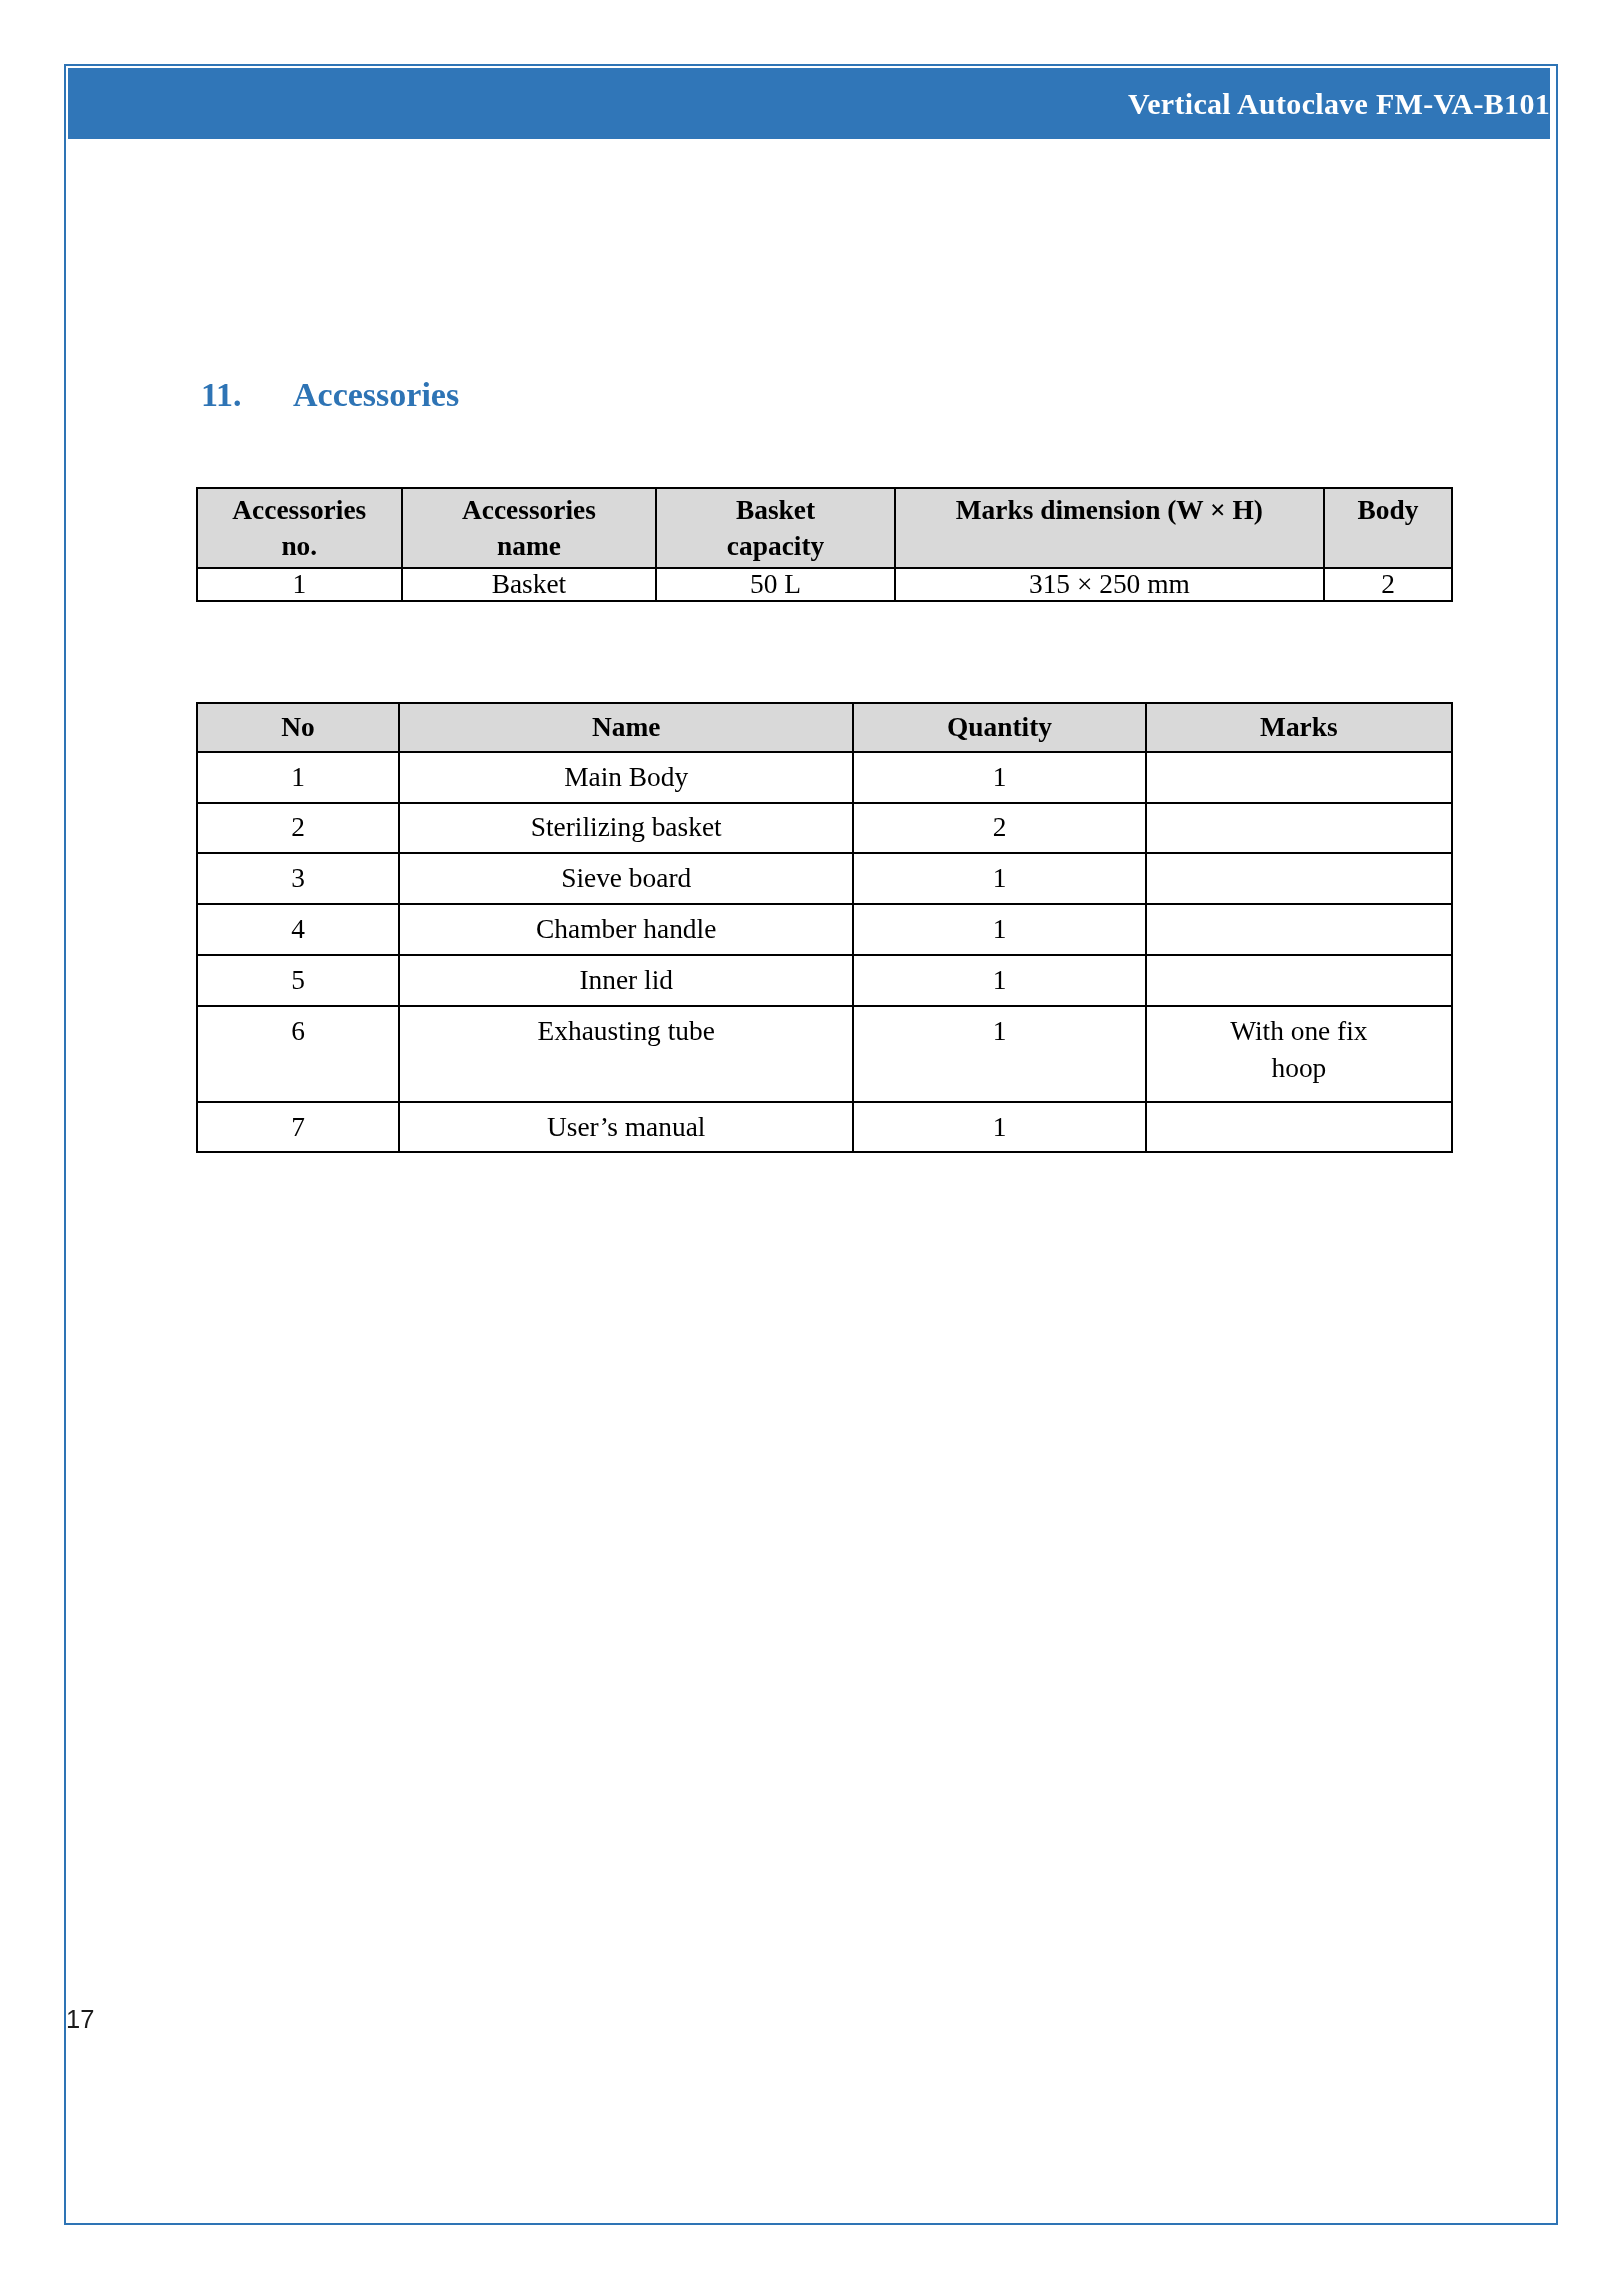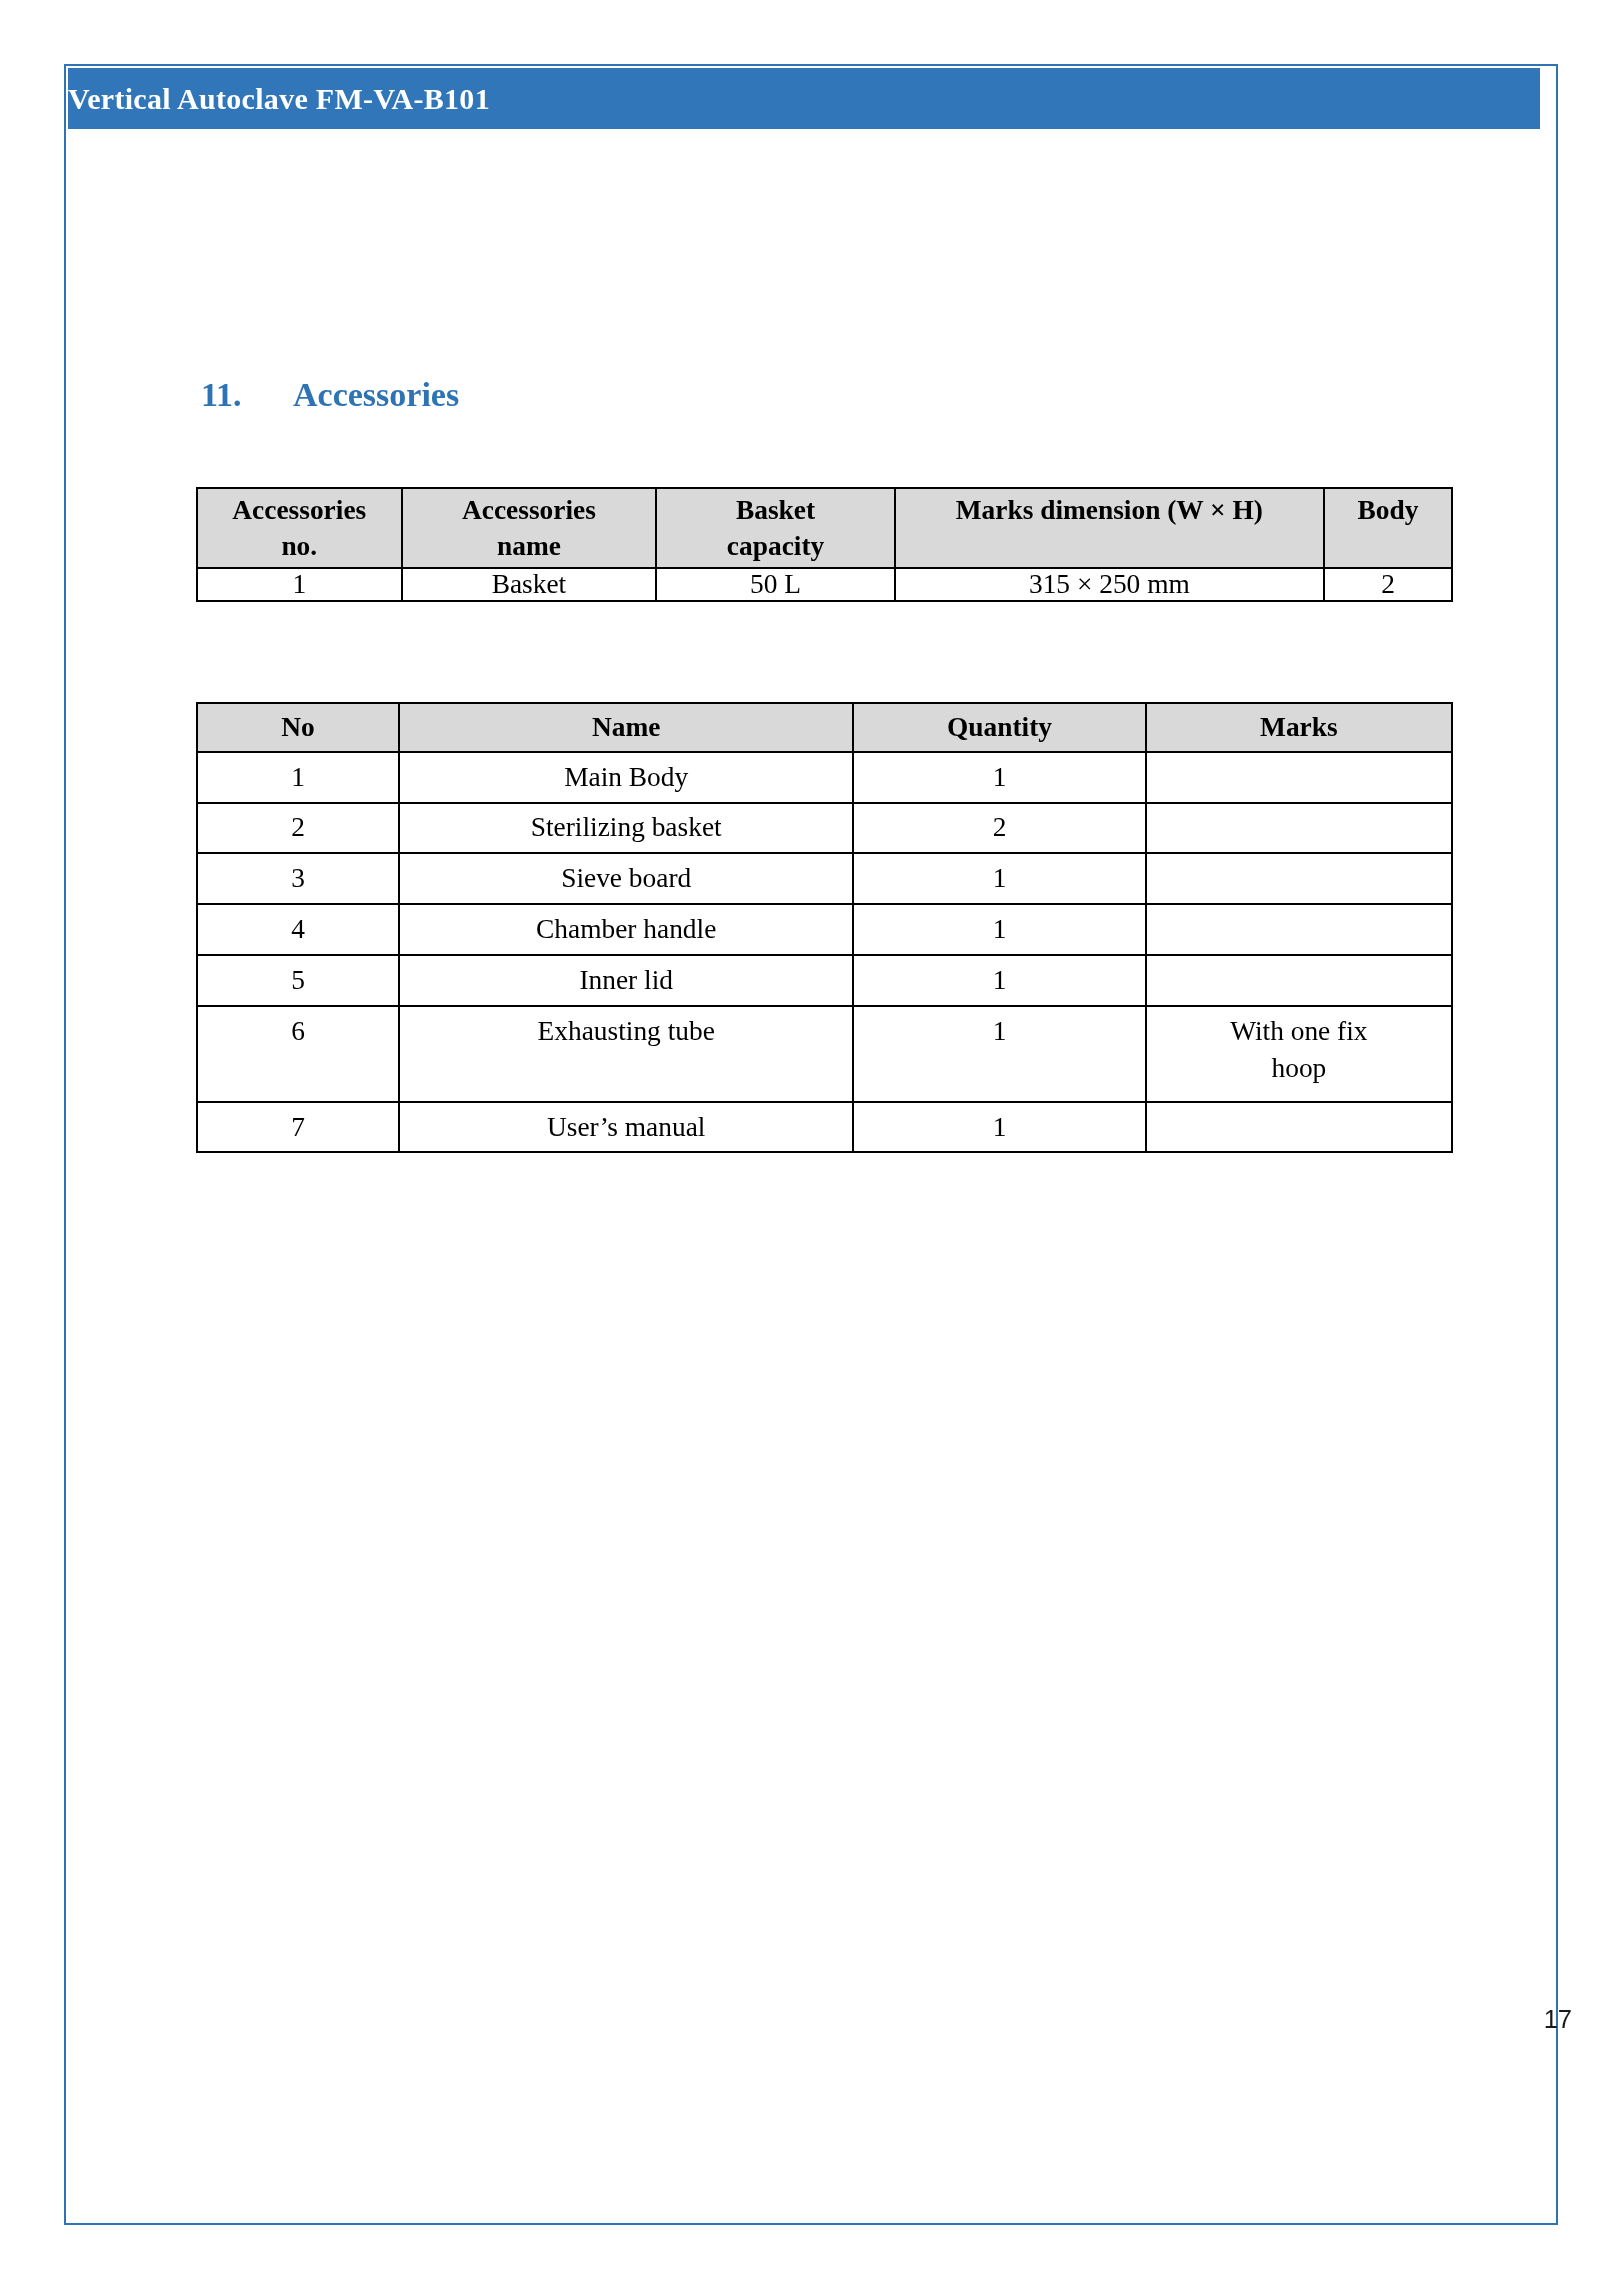--- a/index.html
+++ b/index.html
@@ -9,23 +9,23 @@
     font-family: "Liberation Serif", "DejaVu Serif", serif;
     color: #000;
   }
   .frame {
     position: absolute; left: 64px; top: 64px;
     width: 1494px; height: 2161px;
     border: 2px solid var(--frame-border, #2E74B5);
     background: #fff;
   }
   .header-bar {
-    position: absolute; left: 2px; top: 2px; right: 16px; height: 61px;
+    position: absolute; left: 2px; top: 2px; right: 6px; height: 71px;
     background: var(--bar-bg, #3076B8);
-    display: flex; align-items: center; justify-content: flex-start;
+    display: flex; align-items: center; justify-content: flex-end;
   }
   .header-title {
     color: #ffffff; font-size: 30px; font-weight: bold; letter-spacing: 0.3px;
   }
   .heading {
     position: absolute; left: 135px; top: 310px;
     font-size: 34px; font-weight: bold;
     color: var(--accent, #2E74B5);
     display: flex; align-items: center;
   }
@@ -57,22 +57,22 @@
   .tbl2 { top: 636px; font-size: 27.4px; }
   .tbl2 th { line-height: 35px; padding: 5.9px 3.9px; margin-left: 16px; }
   .tbl2 td { line-height: 37px; padding: 5.9px 5.9px; }
   .tbl2 tbody tr { height: 49px; }
   .tbl2 tbody tr.tall { height: 96px; }
   .tbl2 th:nth-child(1) { width: 16.1%; }
   .tbl2 th:nth-child(2) { width: 36.2%; }
   .tbl2 th:nth-child(3) { width: 23.3%; }
   .tbl2 th:nth-child(4) { width: 24.4%; }
   .page-number {
-    position: absolute; top: 1939px; left: 16px; width: 100%;
-    text-align: right;
+    position: absolute; top: 1939px; left: 0; width: 100%;
+    text-align: left;
     font-family: "Liberation Sans", "DejaVu Sans", sans-serif;
     font-size: 25.5px; color: #1a1a1a;
   }
 </style>
 </head>
 <body>
 
 <div class="frame">
 
   <header class="header-bar">

